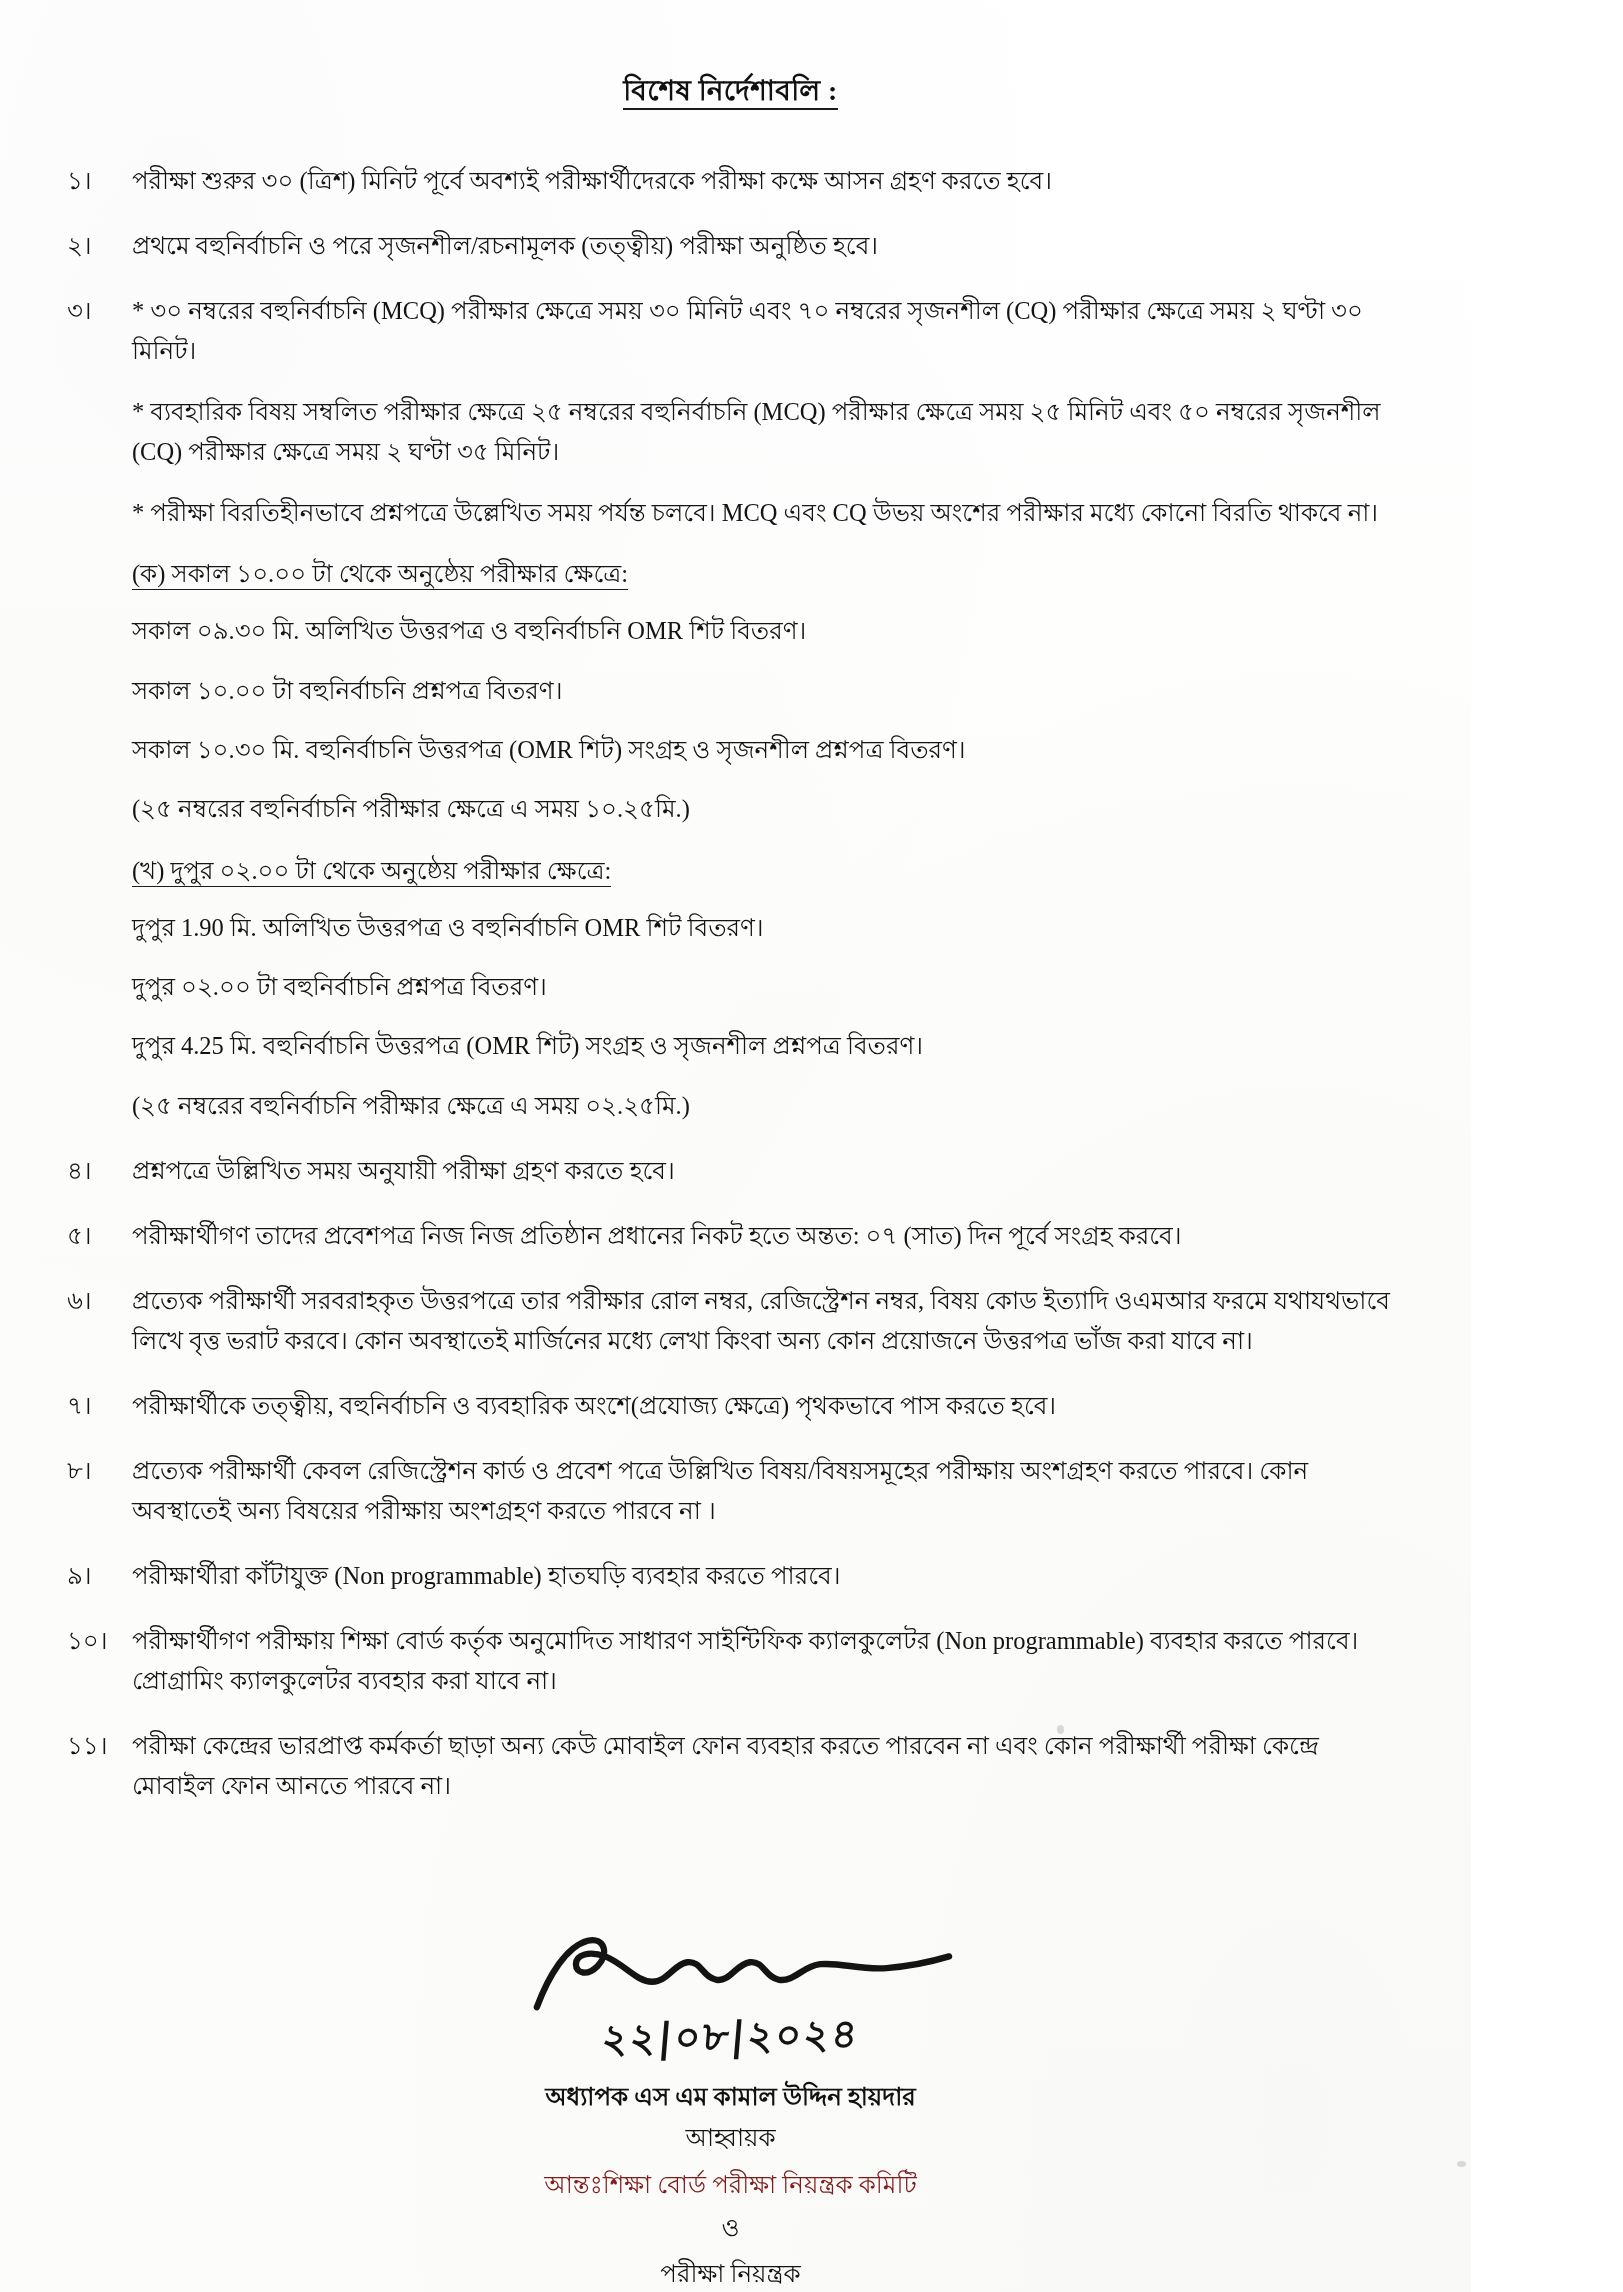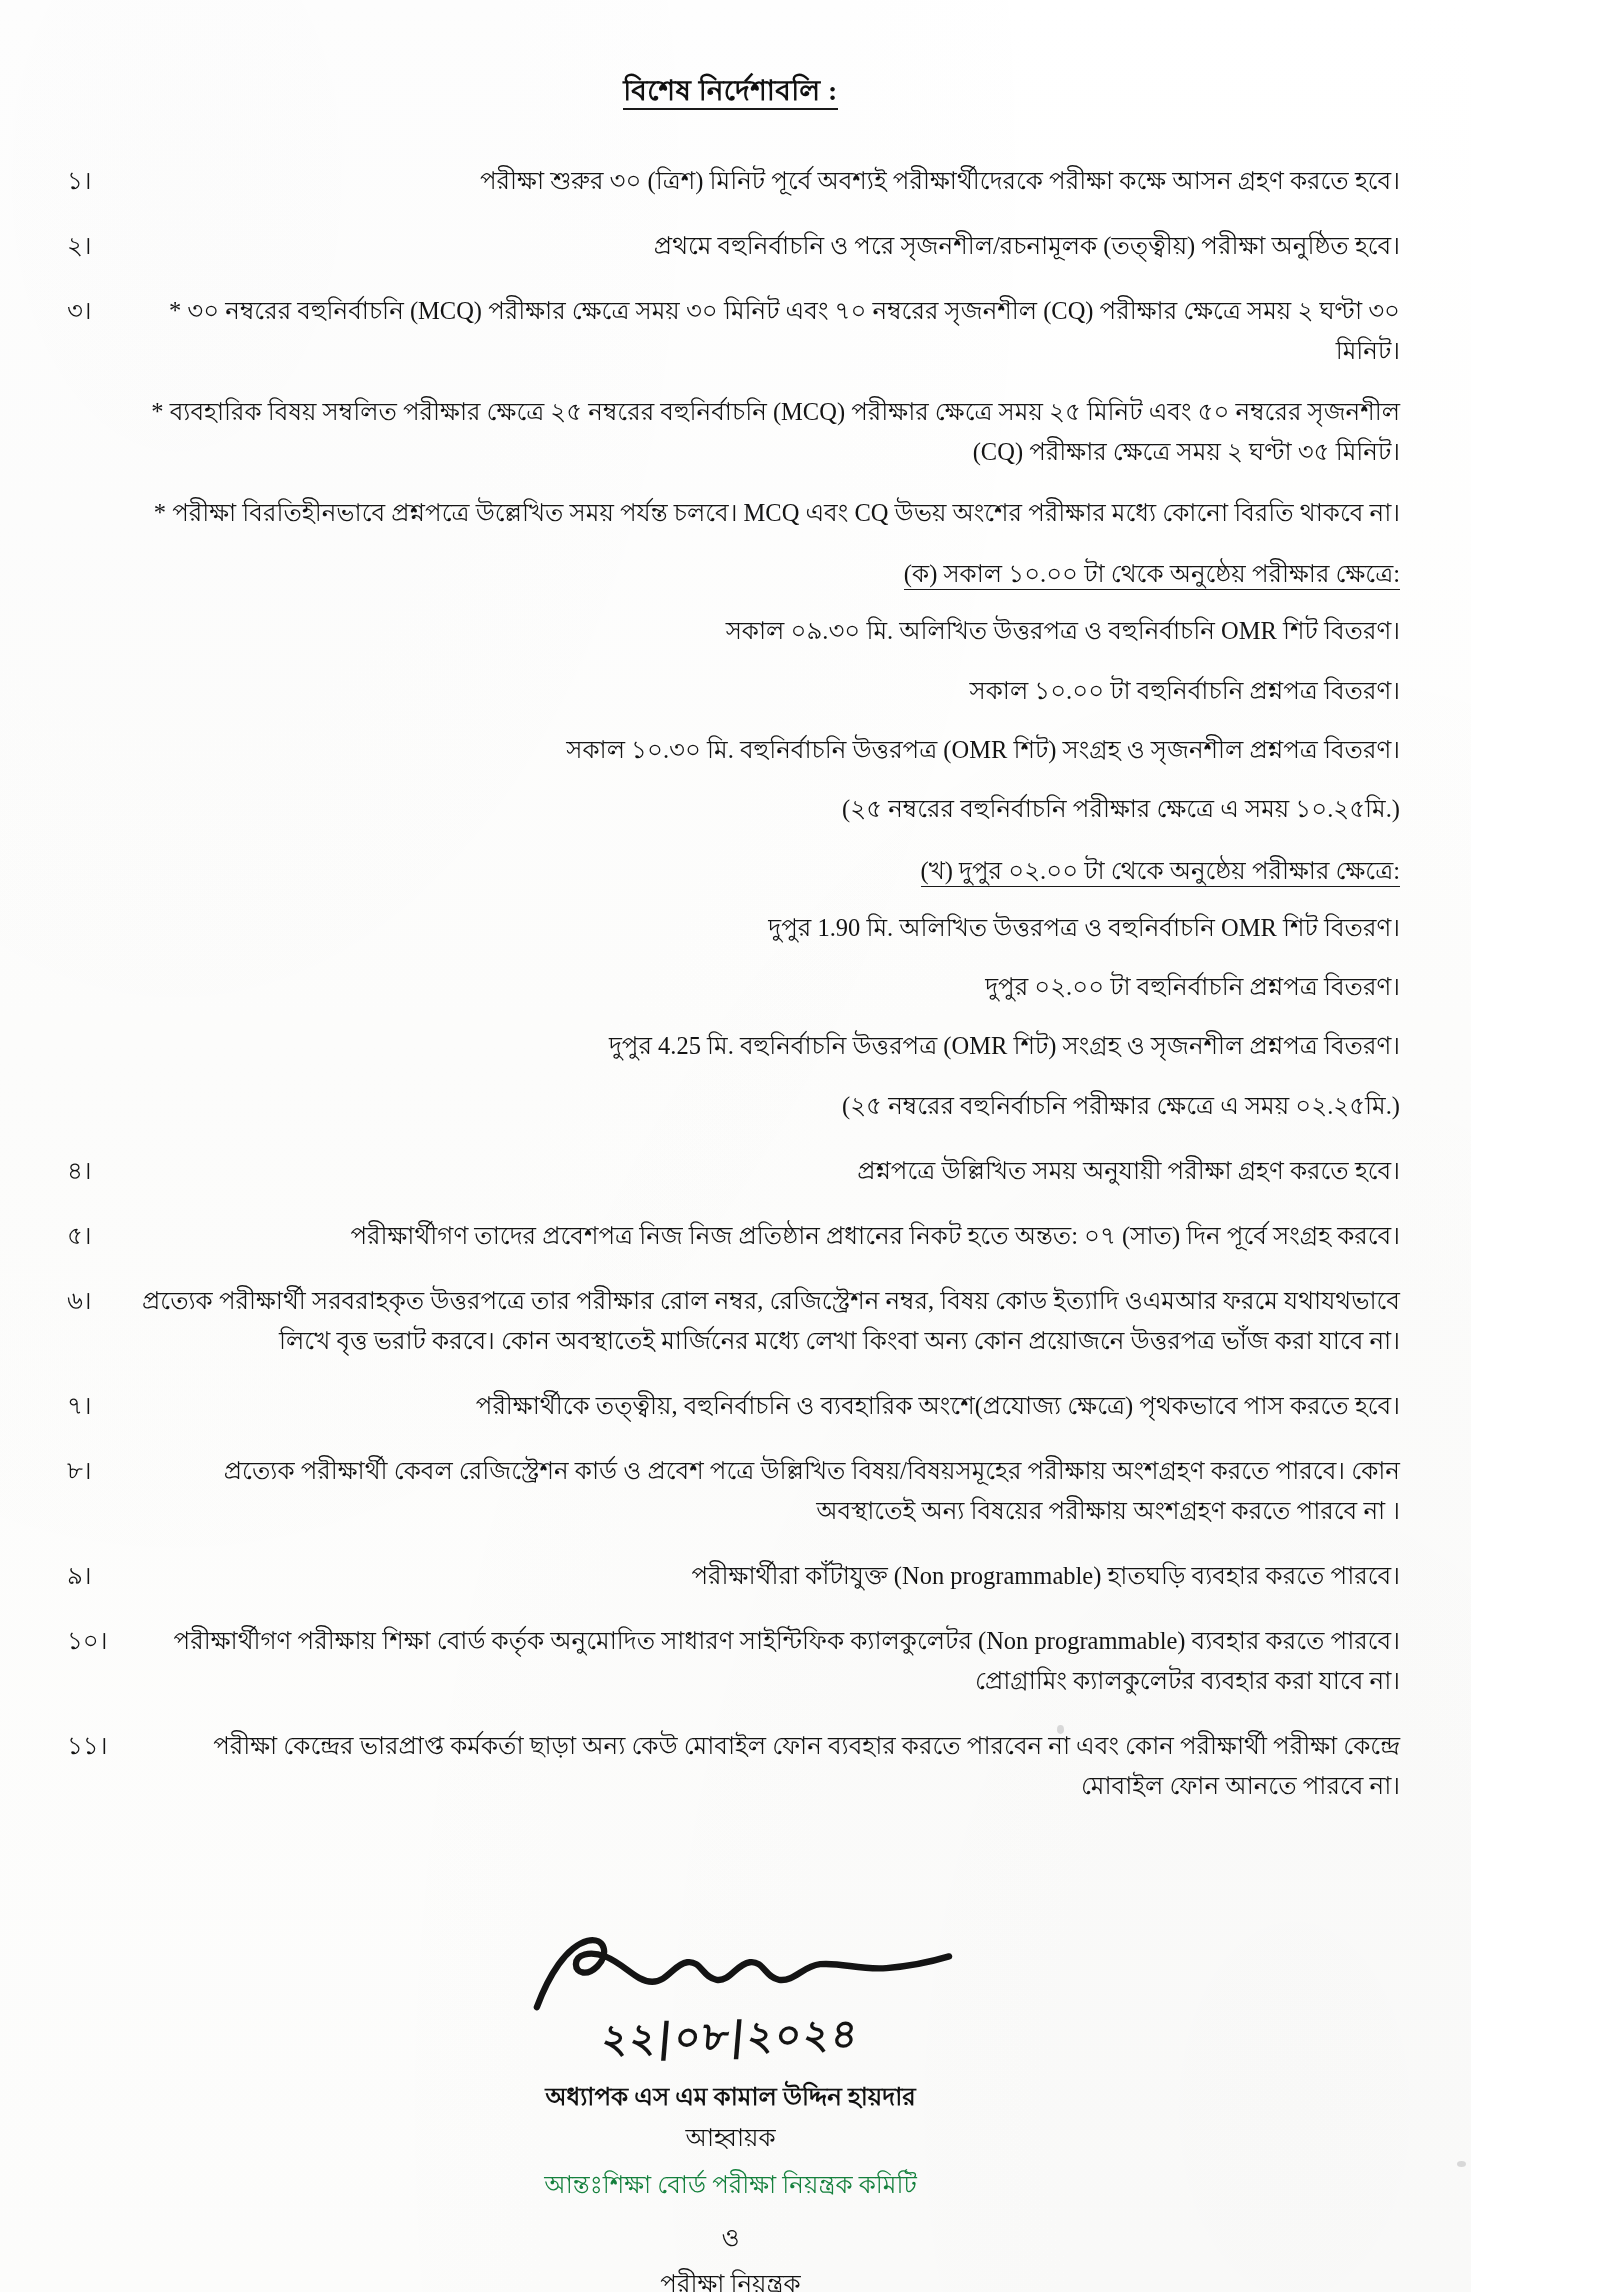--- a/index.html
+++ b/index.html
@@ -64,21 +64,21 @@
     text-align: left;
     padding-left: 5.9px;
     white-space: nowrap;
     color: #141414;
   }
   .item-body {
     flex: 1 1 auto;
     font-size: 24.5px;
     line-height: 1.62;
     color: #141414;
-    text-align: right;
+    text-align: left;
   }
   .item-body p {
     margin: 0 0 21.6px 0;
   }
   .item-body p:last-child { margin-bottom: 0; }
   .sub-head {
     margin-bottom: 17.6px !important;
   }
   .sub-head .u {
     border-bottom: 1.6px solid #1a1a1a;
@@ -124,22 +124,22 @@
     margin-bottom: 1px;
     color: #111;
   }
   .sign-role {
     font-size: 24.5px;
     margin-bottom: 6.9px;
     color: #111;
   }
   .sign-org {
     font-size: 24.5px;
-    margin-bottom: 13px;
-    color: #15803d;
+    margin-bottom: 3px;
+    color: #7f1d1d;
   }
   .sign-amp {
     font-size: 24.5px;
     margin-bottom: 6.9px;
     color: #111;
   }
   .sign-role2 {
     font-size: 24.5px;
     margin-bottom: 6.9px;
     color: #111;

